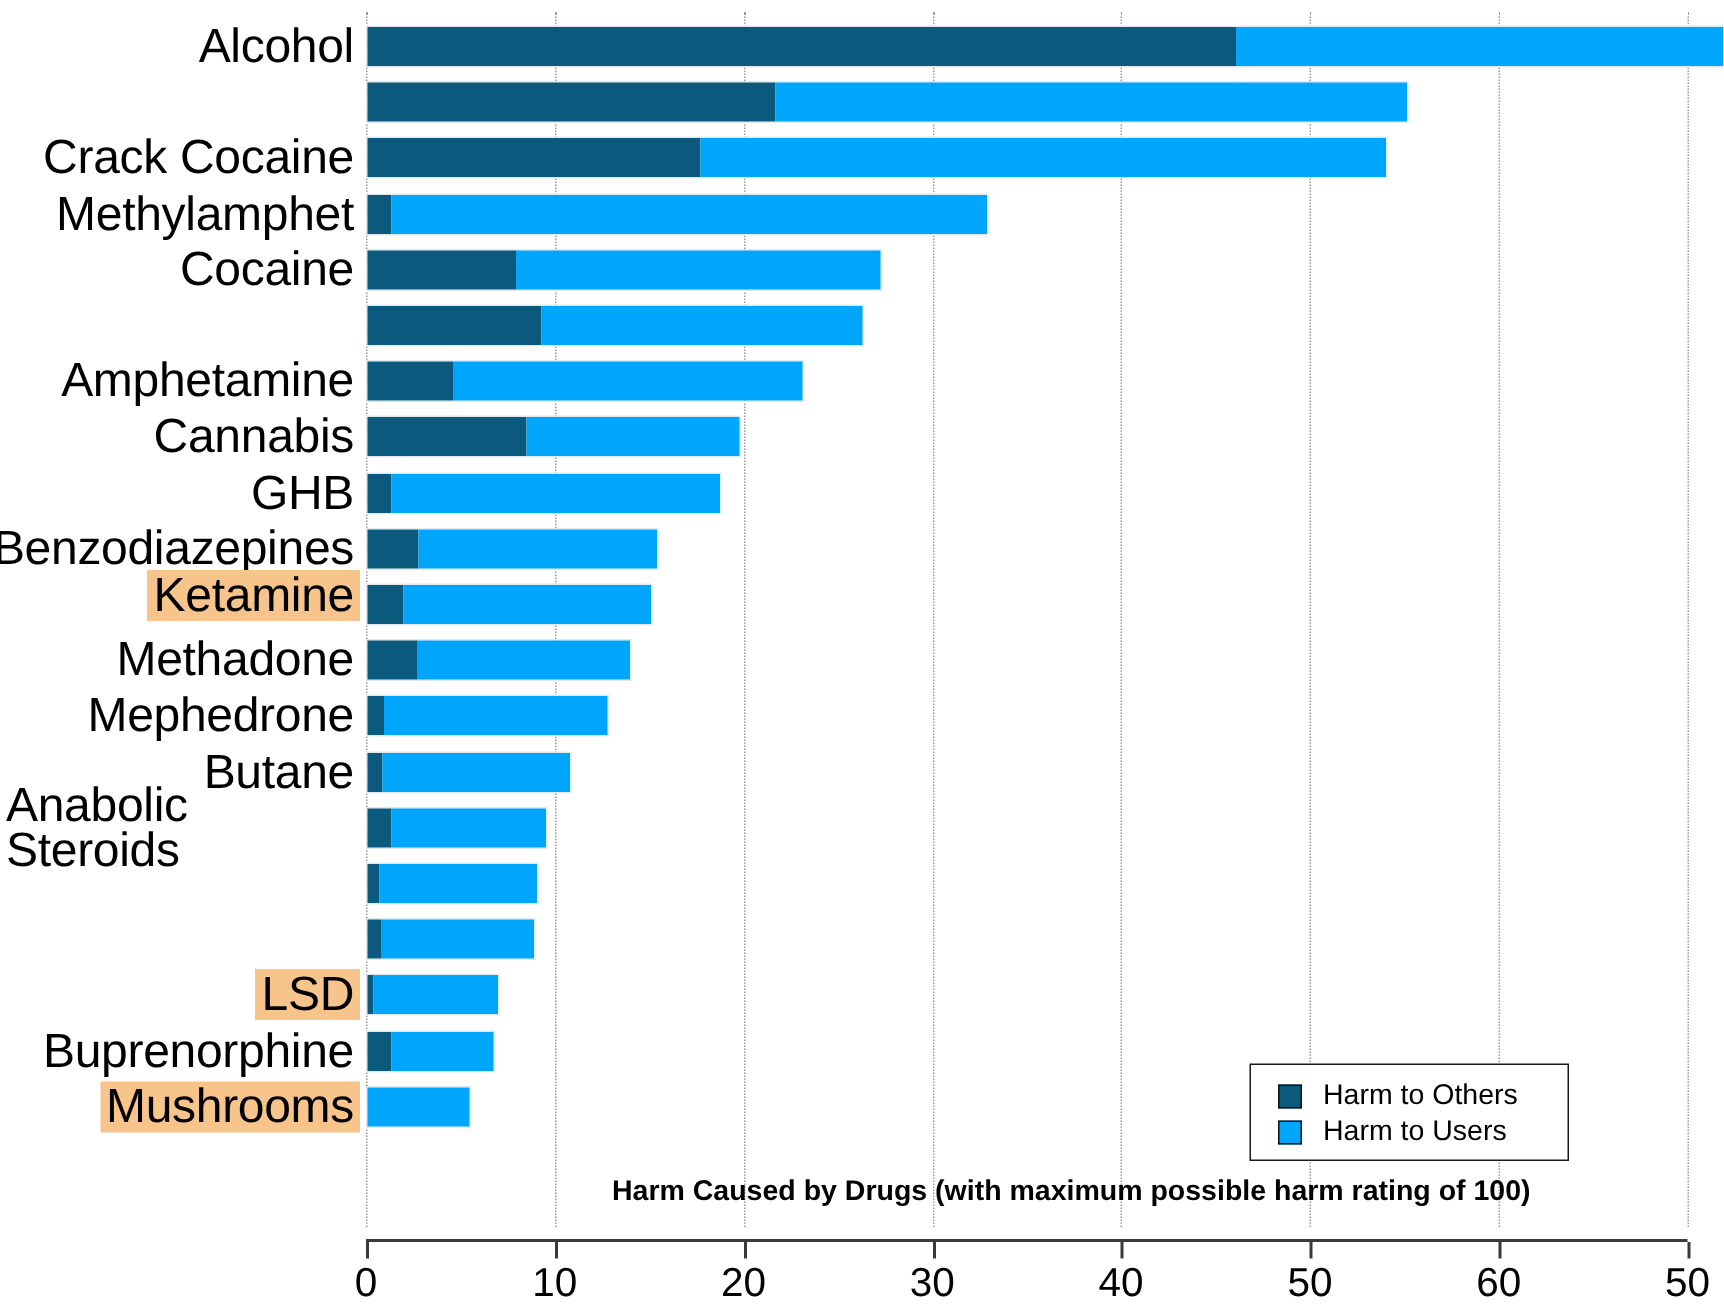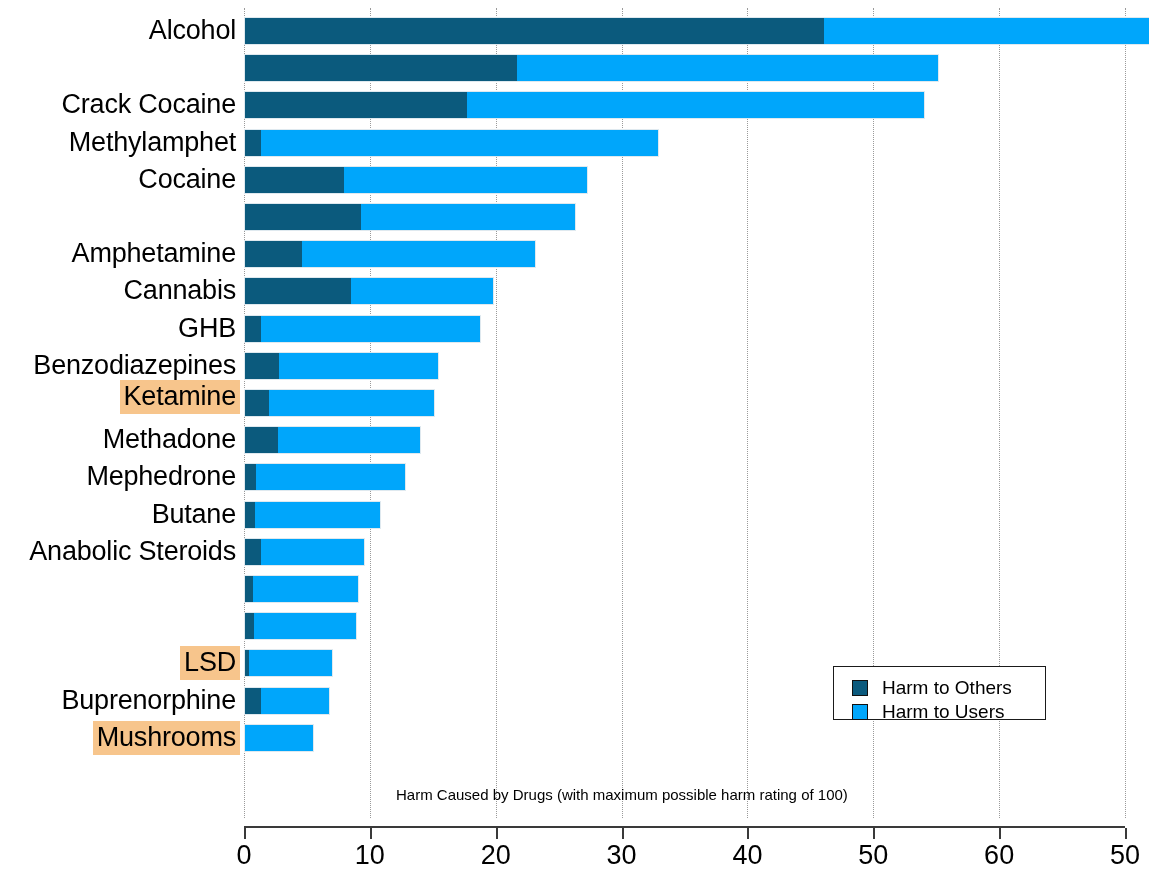--- a/index.html
+++ b/index.html
@@ -72,21 +72,21 @@
   .cat-row {
     position: absolute;
     left: 0;
     width: 240px;
     height: 34px;
     display: flex;
     align-items: center;
     justify-content: flex-end;
   }
   .cat-text {
-    font-size: 27px;
+    font-size: 32px;
     line-height: 30px;
     padding: 1px 4px 3px 4px;
     letter-spacing: -0.2px;
   }
   .cat-text.highlight {
     background: #f7c58c;
   }
 
   
   .axis-line {
@@ -109,34 +109,35 @@
     top: 840px;
     font-size: 27px;
     line-height: 30px;
     transform: translateX(-50%);
     white-space: nowrap;
   }
 
   
   .axis-title {
     position: absolute;
-    left: 396px;
+    left: 408px;
     top: 782px;
-    font-size: 15px;
+    font-size: 19px;
     line-height: 26px;
     white-space: nowrap;
+    font-weight: bold;
   }
 
   
   .legend {
     position: absolute;
     left: 833px;
-    top: 666px;
+    top: 709px;
     width: 213px;
-    height: 54px;
+    height: 65px;
     background: #ffffff;
     border: 1px solid #1a1a1a;
     padding: 9px 0 0 18px;
   }
   .legend-item {
     display: flex;
     align-items: center;
     height: 24px;
   }
   .legend-swatch {

